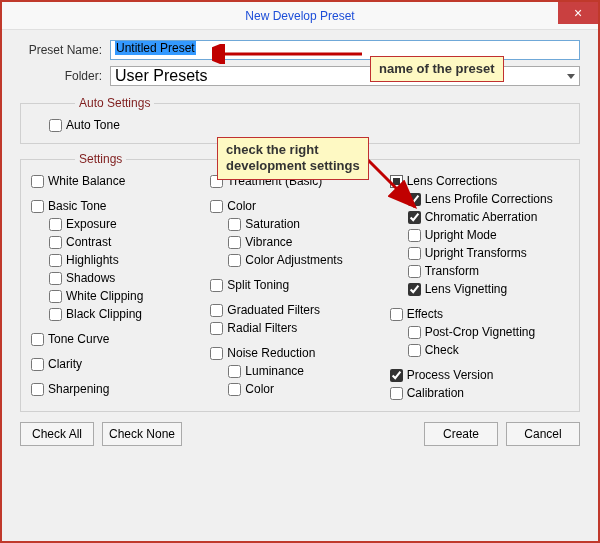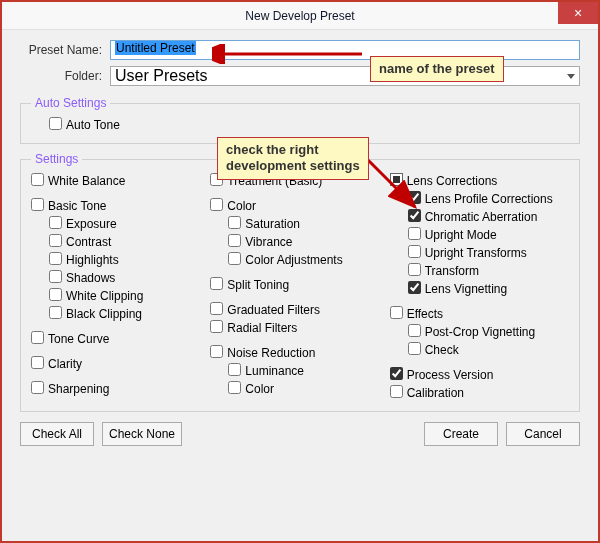--- a/index.html
+++ b/index.html
@@ -20,21 +20,21 @@
   .titlebar {
     height: 28px;
     background: #f8f8f8;
     border-bottom: 1px solid #e0e0e0;
     display: flex;
     align-items: center;
     justify-content: center;
     position: relative;
   }
   .titlebar-text {
-    color: #0f172a;
+    color: #1d4ed8;
     font-size: 12px;
   }
   .close-btn {
     position: absolute;
     right: 0;
     top: 0;
     width: 40px;
     height: 22px;
     background: #c94040;
     color: #fff;
@@ -94,25 +94,26 @@
     border-top: 5px solid #555;
   }
   fieldset {
     border: 1px solid #d0d0d0;
     margin: 8px 0 0 0;
     padding: 6px 10px 8px 10px;
     background: #f0f0f0;
   }
   legend {
     padding: 0 4px;
-    color: #8b5cf6;
+    color: #7f1d1d;
+    margin-left: 44px;
   }
   .cb {
     display: flex;
-    align-items: flex-start;
+    align-items: center;
     margin: 1px 0;
     line-height: 17px;
   }
   .cb input[type=checkbox] {
     width: 13px;
     height: 13px;
     margin: 0 4px 0 0;
     accent-color: #333;
   }
   .sub { margin-left: 18px; }

